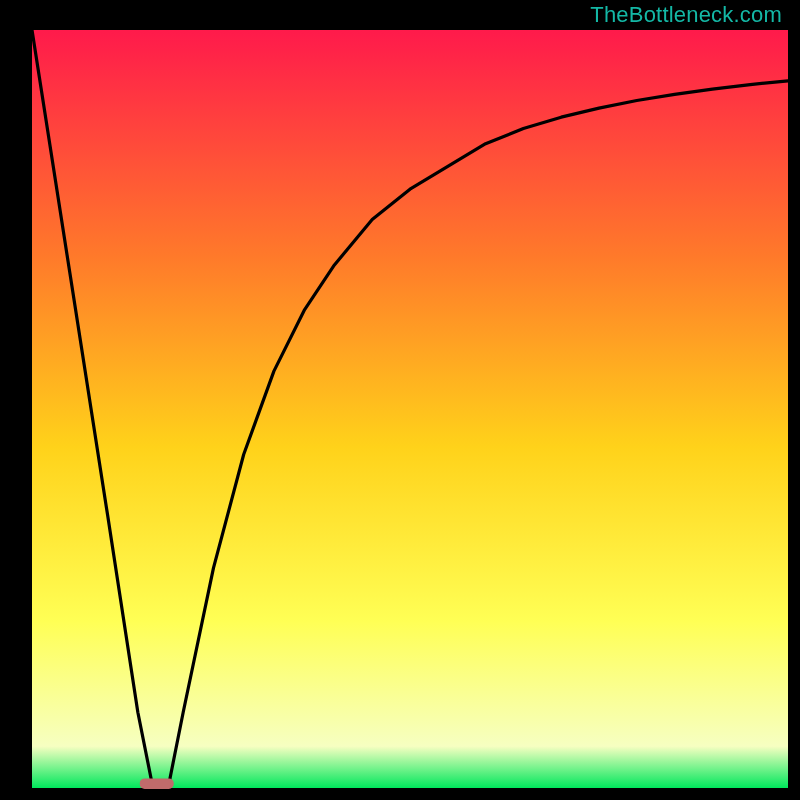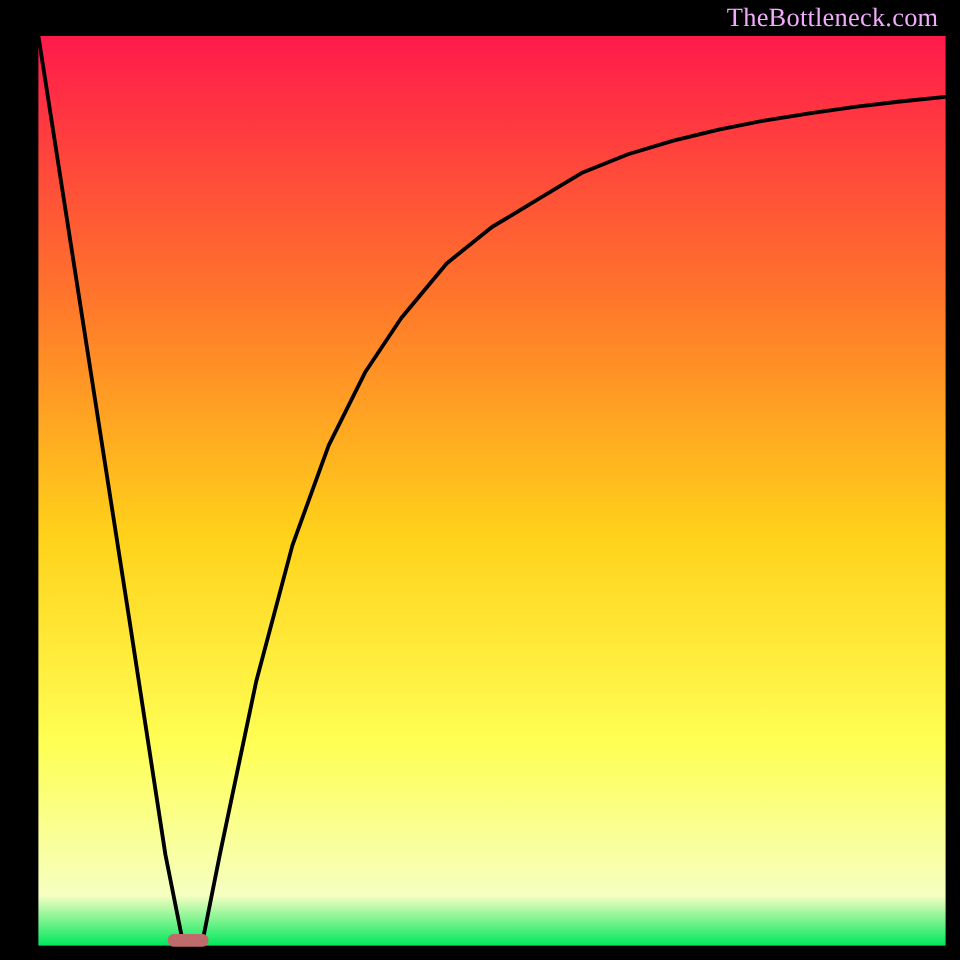--- a/index.html
+++ b/index.html
@@ -15,22 +15,22 @@
     left: 0;
     top: 0;
     width: 800px;
     height: 800px;
     background: #000;
   }
   .watermark {
     position: absolute;
     top: 2px;
     right: 18px;
-    color: #f0abfc;
-    font-family: Liberation Serif, serif;
+    color: #14b8a6;
+    font-family: Liberation Sans, sans-serif;
     font-size: 22px;
     font-weight: 500;
     letter-spacing: 0.2px;
     user-select: none;
   }
   svg {
     position: absolute;
     left: 0;
     top: 0;
   }

